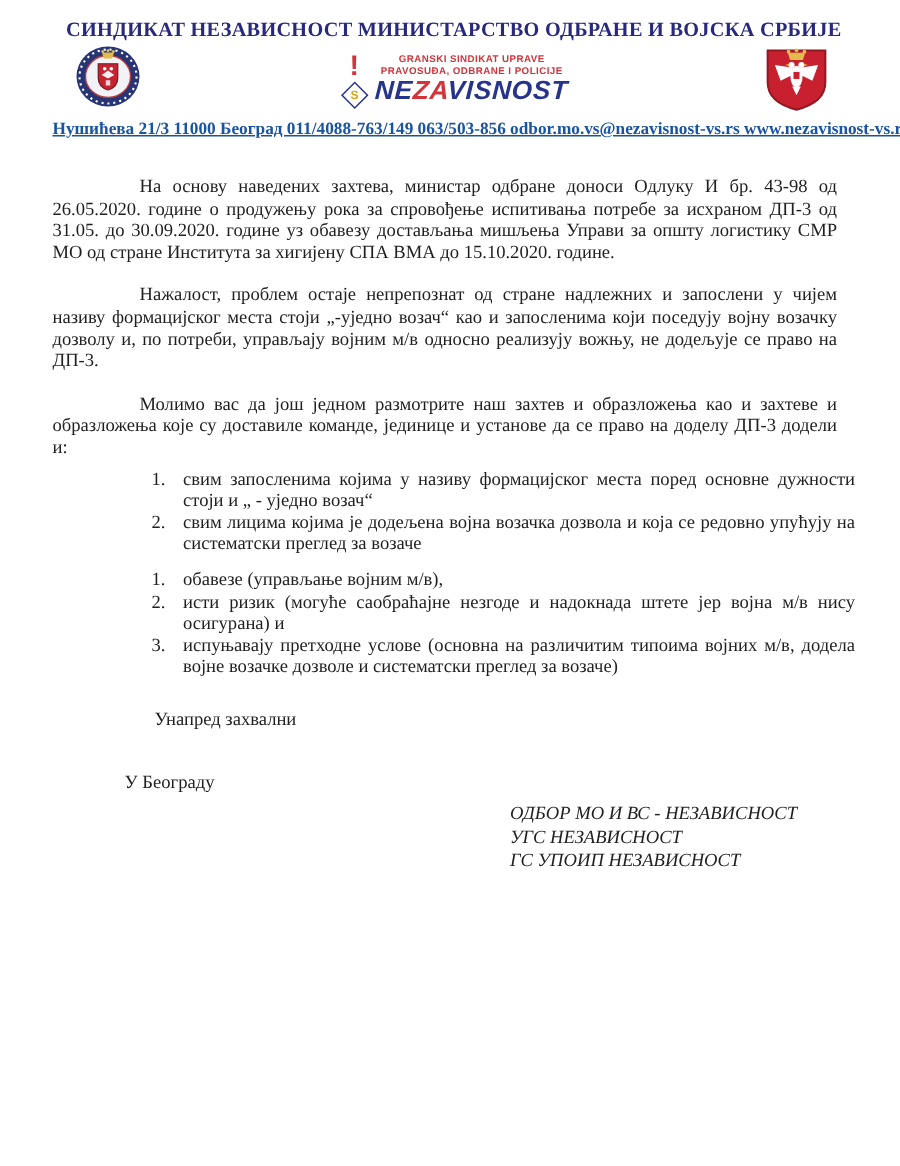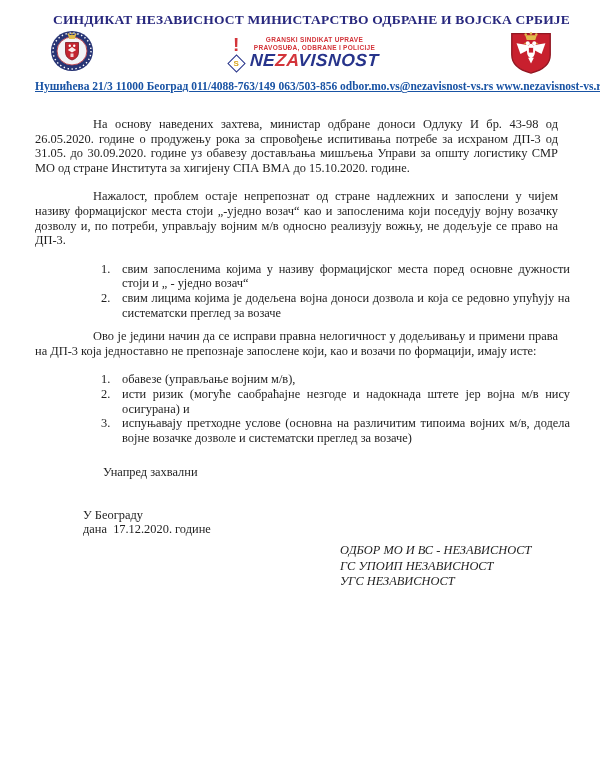--- a/index.html
+++ b/index.html
@@ -9,21 +9,21 @@
     margin:0 auto;
     background:#ffffff;
     box-sizing:border-box;
     padding:10px 30px 0 35px;
     font-family:"Liberation Serif", serif;
     color:#1f1f1f;
     overflow:hidden;
   }
   
   .lh-title{
-    text-align:right;
+    text-align:center;
     font-weight:bold;
     font-size:13.5px;
     color:#28287e;
     letter-spacing:0.2px;
     margin-top:2px;
   }
   .lh-logos{
     display:flex;
     justify-content:space-between;
     align-items:center;
@@ -168,34 +168,34 @@
   </div>
 
   <div class="lh-contact">Нушићева 21/3 11000 Београд  011/4088-763/149 063/503-856  odbor.mo.vs@nezavisnost-vs.rs  www.nezavisnost-vs.rs</div>
 
   <div class="body-text">
 
     <p class="para">На основу наведених захтева, министар одбране доноси Одлуку И бр. 43-98 од 26.05.2020. године о продужењу рока за спровођење испитивања потребе за исхраном ДП-3 од 31.05. до 30.09.2020. године уз обавезу достављања мишљења Управи за општу логистику СМР МО од стране Института за хигијену СПА ВМА до 15.10.2020. године.</p>
 
     <p class="para">Нажалост, проблем остаје непрепознат од стране надлежних и запослени у чијем називу формацијског места стоји „-уједно возач“ као и запосленима који поседују војну возачку дозволу и, по потреби, управљају војним м/в односно реализују вожњу, не додељује се право на ДП-3.</p>
 
+    <p class="para tight">Молимо вас да још једном размотрите наш захтев и образложења као и захтеве и образложења које су доставиле команде, јединице и установе да се право на доделу ДП-3 додели и:</p>
 
     <div class="list">
       <div class="li">
         <span class="num">1.</span>
         <span class="litext">свим запосленима којима у називу формацијског места поред основне дужности стоји и „ - уједно возач“</span>
       </div>
       <div class="li">
         <span class="num">2.</span>
-        <span class="litext">свим лицима којима је додељена војна доноси дозвола и која се редовно упућују на систематски преглед за возаче</span>
-      </div>
-    </div>
-
-
-    <p class="para">Ово је једини начин да се исправи правна нелогичност у додељивању и примени права на ДП-3 која једноставно не препознаје запослене који, као и возачи по формацији, имају исте:</p>
+        <span class="litext">свим лицима којима је додељена војна возачка дозвола и која се редовно упућују на систематски преглед за возаче</span>
+      </div>
+    </div>
+
+
 
     <div class="list">
       <div class="li">
         <span class="num">1.</span>
         <span class="litext">обавезе (управљање војним м/в),</span>
       </div>
       <div class="li">
         <span class="num">2.</span>
         <span class="litext">исти ризик (могуће саобраћајне незгоде и надокнада штете јер војна м/в нису осигурана) и</span>
       </div>
@@ -203,23 +203,22 @@
         <span class="num">3.</span>
         <span class="litext">испуњавају претходне услове (основна на различитим типоима војних м/в, додела војне возачке дозволе и систематски преглед за возаче)</span>
       </div>
     </div>
 
 
     <div class="closing">Унапред захвални</div>
 
     <div class="placeblock">
       <div>У Београду</div>
-      <div class="dateline">дана  17.12.2020. године</div>
     </div>
 
     <div class="signature">
       <div>ОДБОР МО И ВС - НЕЗАВИСНОСТ</div>
+      <div>УГС НЕЗАВИСНОСТ</div>
       <div>ГС УПОИП НЕЗАВИСНОСТ</div>
-      <div>УГС НЕЗАВИСНОСТ</div>
     </div>
 
   </div>
 </div>
 
 </body></html>

